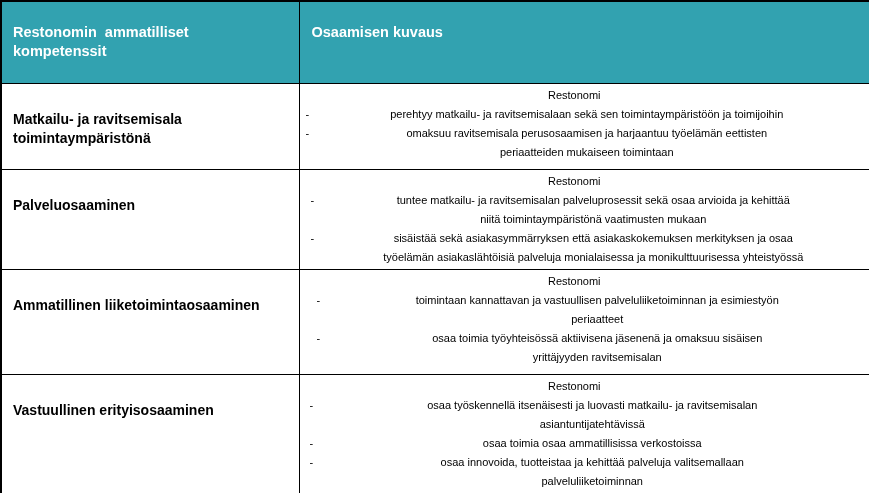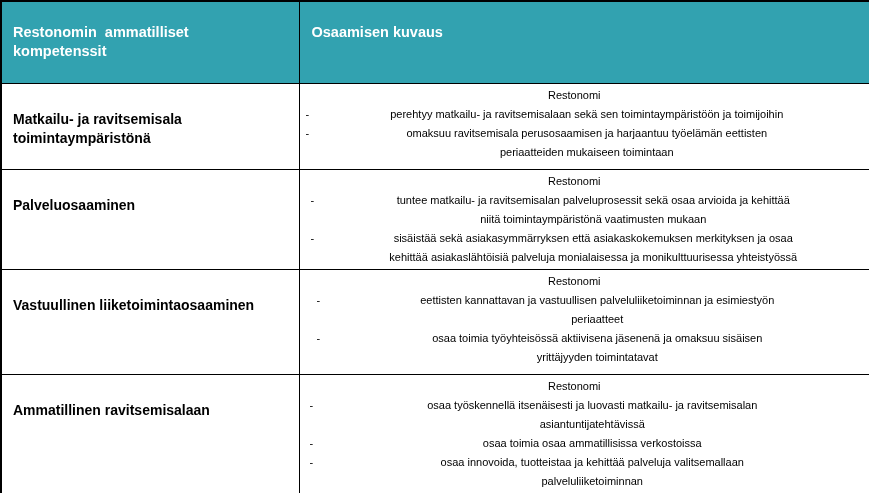--- a/index.html
+++ b/index.html
@@ -111,44 +111,44 @@
     <td class="desc-cell">
       <span class="intro">Restonomi</span>
       <span class="bullet">
             <span class="dash">-</span>
             <span class="btext">tuntee matkailu- ja ravitsemisalan palveluprosessit sekä osaa arvioida ja kehittää
 niitä toimintaympäristönä vaatimusten mukaan</span>
           </span>
       <span class="bullet">
             <span class="dash">-</span>
             <span class="btext">sisäistää sekä asiakasymmärryksen että asiakaskokemuksen merkityksen ja osaa
-kehittää asiakaslähtöisiä palveluja monialaisessa ja monikulttuurisessa yhteistyössä</span>
+työelämän asiakaslähtöisiä palveluja monialaisessa ja monikulttuurisessa yhteistyössä</span>
           </span>
     </td>
   </tr>
 
   <tr class="r3">
-    <td class="comp-cell">Vastuullinen liiketoimintaosaaminen</td>
+    <td class="comp-cell">Ammatillinen liiketoimintaosaaminen</td>
     <td class="desc-cell">
       <span class="intro">Restonomi</span>
       <span class="bullet">
             <span class="dash">-</span>
-            <span class="btext">eettisten kannattavan ja vastuullisen palveluliiketoiminnan ja esimiestyön
+            <span class="btext">toimintaan kannattavan ja vastuullisen palveluliiketoiminnan ja esimiestyön
 periaatteet</span>
           </span>
       <span class="bullet">
             <span class="dash">-</span>
             <span class="btext">osaa toimia työyhteisössä aktiivisena jäsenenä ja omaksuu sisäisen
-yrittäjyyden toimintatavat</span>
+yrittäjyyden ravitsemisalan</span>
           </span>
     </td>
   </tr>
 
   <tr class="r4">
-    <td class="comp-cell">Ammatillinen ravitsemisalaan</td>
+    <td class="comp-cell">Vastuullinen erityisosaaminen</td>
     <td class="desc-cell">
       <span class="intro">Restonomi</span>
       <span class="bullet">
             <span class="dash">-</span>
             <span class="btext">osaa työskennellä itsenäisesti ja luovasti matkailu- ja ravitsemisalan
 asiantuntijatehtävissä</span>
           </span>
       <span class="bullet">
             <span class="dash">-</span>
             <span class="btext">osaa toimia osaa ammatillisissa verkostoissa</span>

